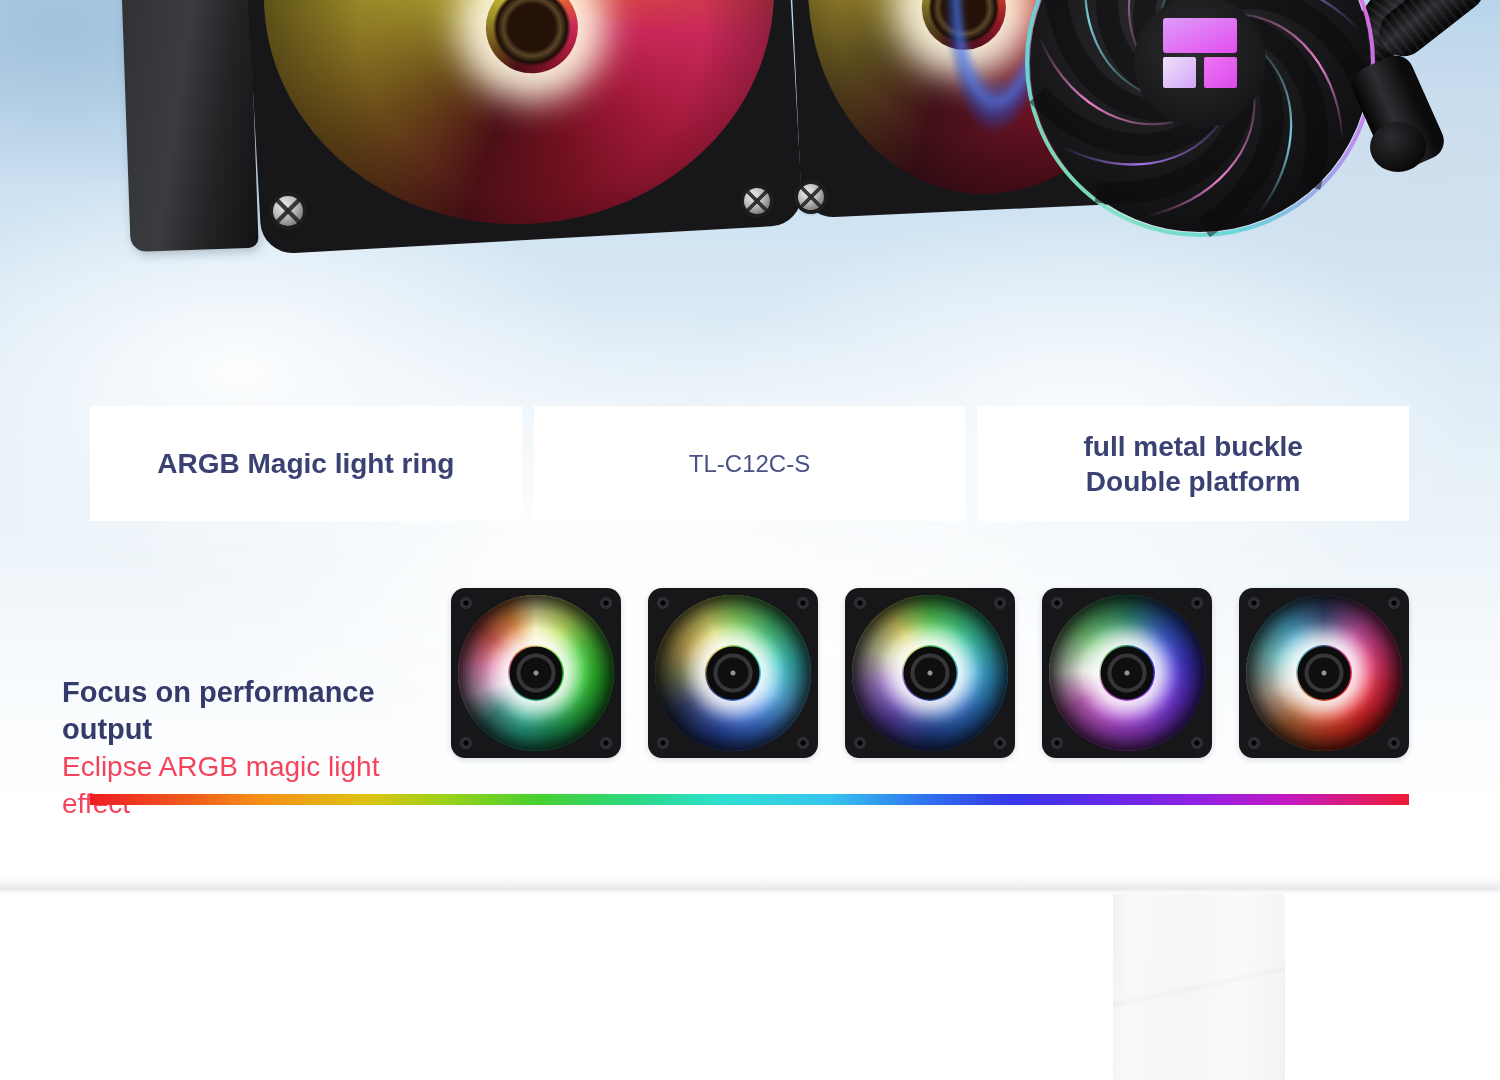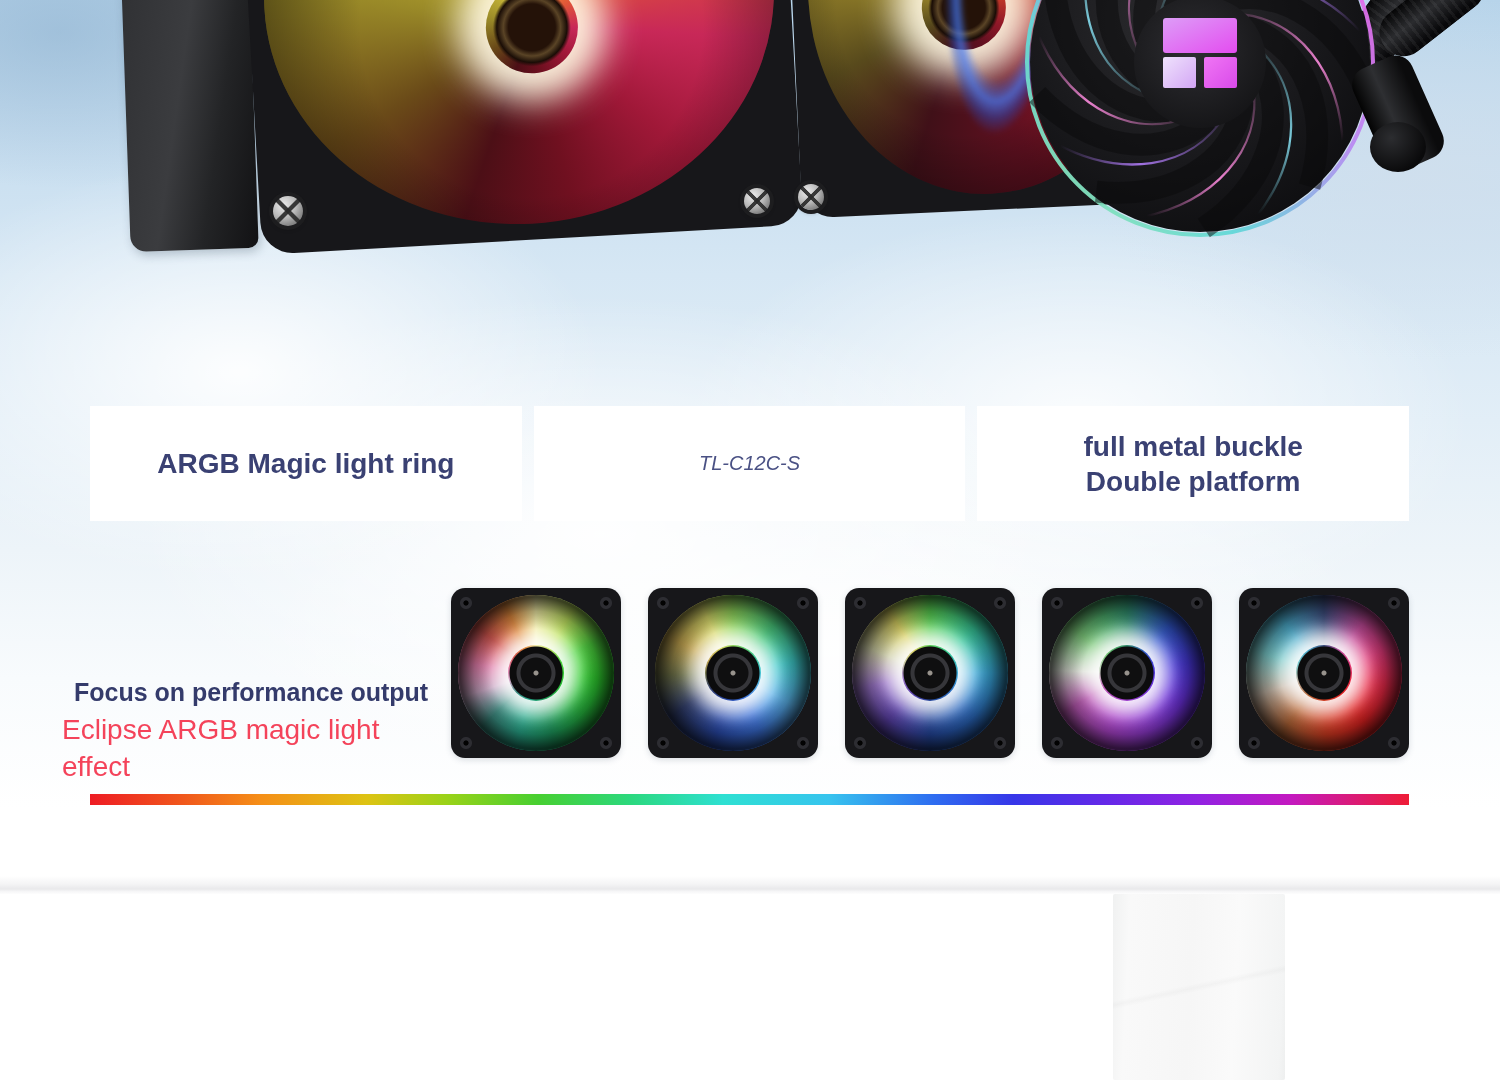--- a/index.html
+++ b/index.html
@@ -68,25 +68,25 @@
   .fit-body{position:absolute;z-index:7;left:1366px;top:58px;width:64px;height:110px;border-radius:18px;transform:rotate(-24deg);
     background:linear-gradient(90deg,#030303,#2e2f32 40%,#0b0b0c 85%);}
   .fit-cap{position:absolute;z-index:7;left:1370px;top:122px;width:56px;height:50px;border-radius:50%;
     background:radial-gradient(circle at 38% 32%,#2c2d30,#0a0a0b 72%);}
   .pump{position:absolute;left:1000px;top:-120px;z-index:6;}
 
   
   .boxes{position:absolute;left:90px;top:406px;width:1319px;height:115px;display:flex;gap:12px;z-index:8;}
   .box{flex:1;background:#ffffff;display:flex;flex-direction:column;justify-content:center;align-items:center;text-align:center;}
   .box .l1{font-size:28px;font-weight:600;color:var(--box-text);line-height:35px;}
-  .box .l2{font-size:20px;font-weight:400;color:#4a5184;line-height:33px;font-style:italic;}
+  .box .l2{font-size:24px;font-weight:400;color:#4a5184;line-height:33px;}
 
   
   .sc-text{position:absolute;left:62px;top:674px;width:390px;z-index:8;}
-  .sc-heading{font-size:25px;font-weight:700;color:var(--navy);line-height:37px;margin-left:12px;}
+  .sc-heading{font-size:29px;font-weight:700;color:var(--navy);line-height:37px;}
   .sc-sub{font-size:28px;font-weight:400;color:var(--red);line-height:37px;}
   .fans-row{position:absolute;left:451px;top:588px;display:flex;gap:27px;z-index:8;}
   .fan{width:170px;height:170px;background:#17171a;border-radius:14px;position:relative;box-shadow:0 2px 6px rgba(60,80,100,.18);}
   .fan::before{content:"";position:absolute;inset:0;border-radius:14px;z-index:3;
     background:
       radial-gradient(circle at 15px 15px, #020202 2.2px, #2d2d32 3px 5.5px, rgba(0,0,0,0) 6.5px),
       radial-gradient(circle at calc(100% - 15px) 15px, #020202 2.2px, #2d2d32 3px 5.5px, rgba(0,0,0,0) 6.5px),
       radial-gradient(circle at 15px calc(100% - 15px), #020202 2.2px, #2d2d32 3px 5.5px, rgba(0,0,0,0) 6.5px),
       radial-gradient(circle at calc(100% - 15px) calc(100% - 15px), #020202 2.2px, #2d2d32 3px 5.5px, rgba(0,0,0,0) 6.5px);}
   .fan .glow{position:absolute;inset:7px;border-radius:50%;}

